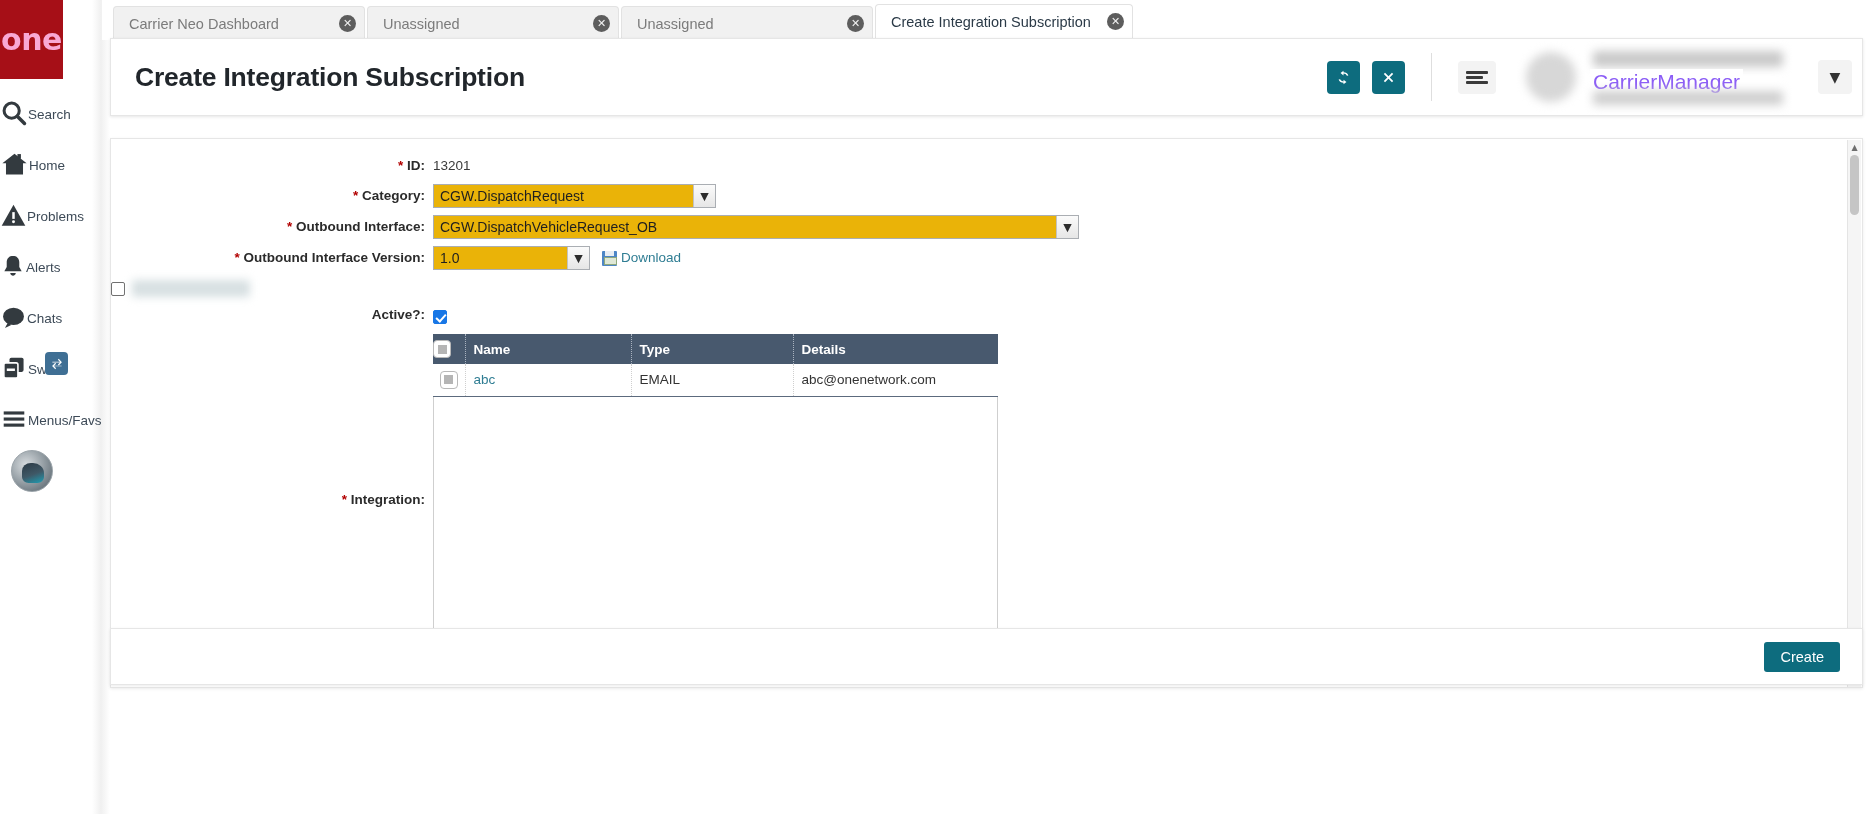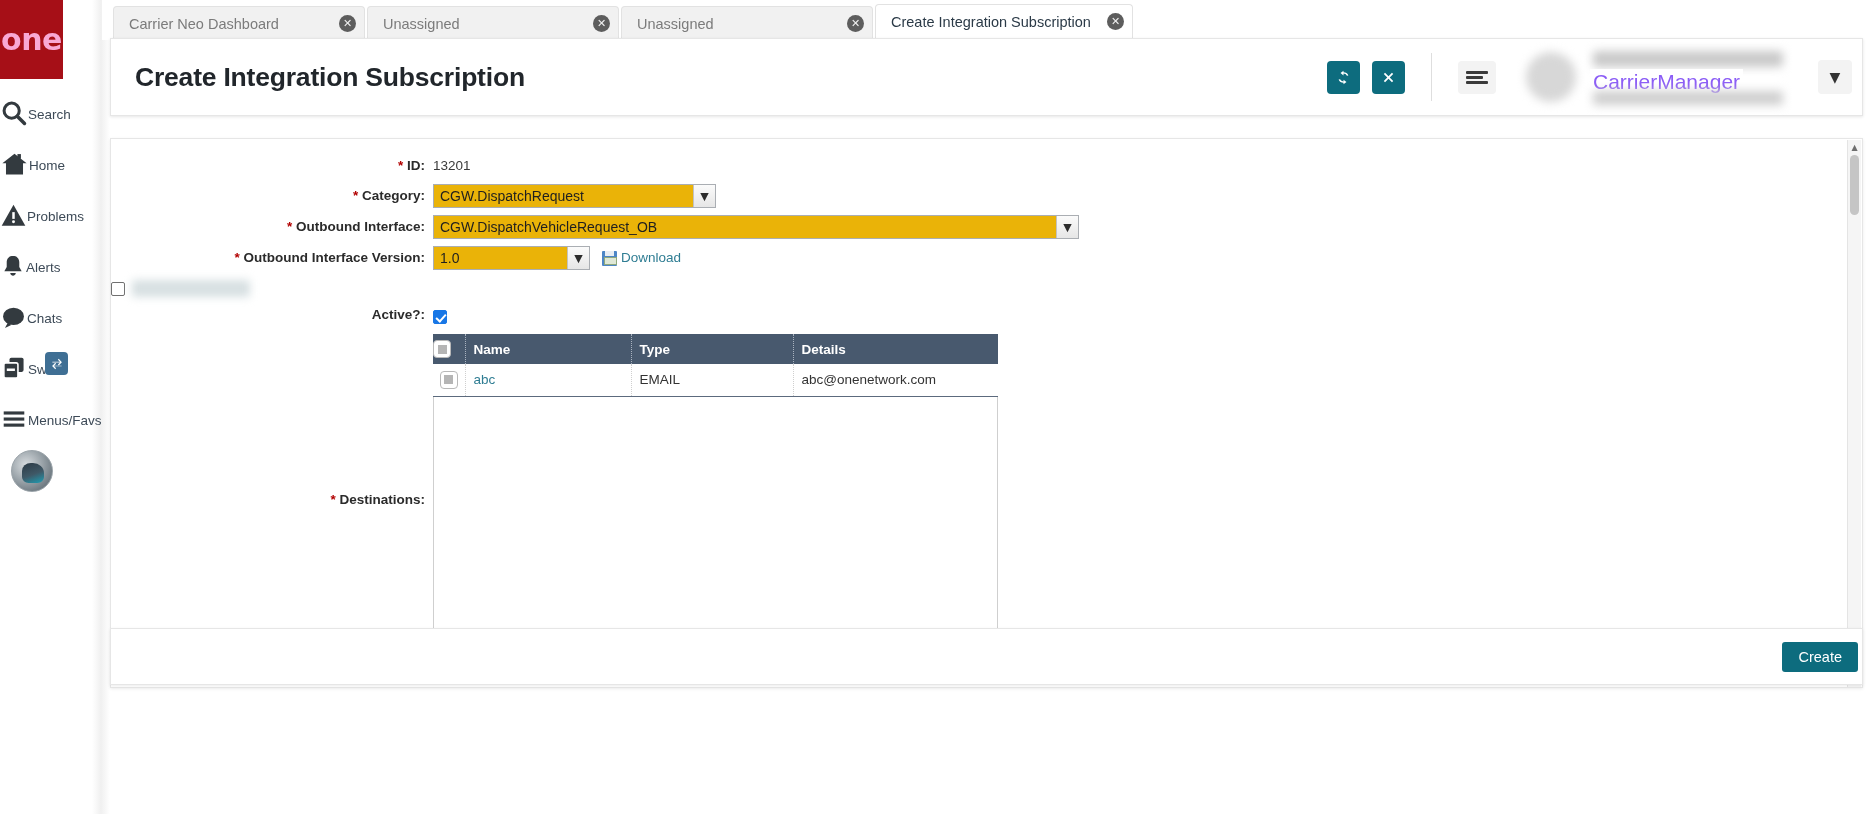--- a/index.html
+++ b/index.html
@@ -292,21 +292,21 @@
     position: absolute; left: 110px; top: 628px;
     width: 1753px; height: 57px;
     background: #ffffff;
     border: 1px solid #e6e6e6;
     box-shadow: 0 1px 3px rgba(0,0,0,0.08);
     display: flex; align-items: center; justify-content: flex-end;
   }
   #create-btn {
     background: #0d6c7e; color: #fff; border: none;
     height: 30px; padding: 0 16px; border-radius: 3px;
-    font-size: 14.5px; cursor: pointer; margin-right: 4px;
+    font-size: 14.5px; cursor: pointer; margin-right: 22px;
     font-family: "Liberation Sans", sans-serif;
   }
   #page-bg {
     position: absolute; left: 63px; top: 0;
     width: 1808px; height: 814px; background: #ffffff;
   }
   #gutter {
     position: absolute; left: 92px; top: 0; width: 18px; height: 814px;
     background: linear-gradient(90deg,#ffffff,#f0f0f0,#ffffff);
   }
@@ -518,21 +518,21 @@
     <div class="form-row" style="margin-top:6px;">
       <div class="form-label">
         <span>Active?:</span>
       </div>
       <div class="cb checked"></div>
     </div>
 
     <div class="form-row" style="margin-top:8px;">
       <div class="form-label">
         <span class="req">*</span>
-        <span>Destinations:</span>
+        <span>Integration:</span>
       </div>
       <div style="width:565px;">
         <table id="dest-table">
           <thead>
             <tr>
               <th class="th-cb">
                 <span class="grid-cb">
                     <i></i>
                   </span>
               </th>

